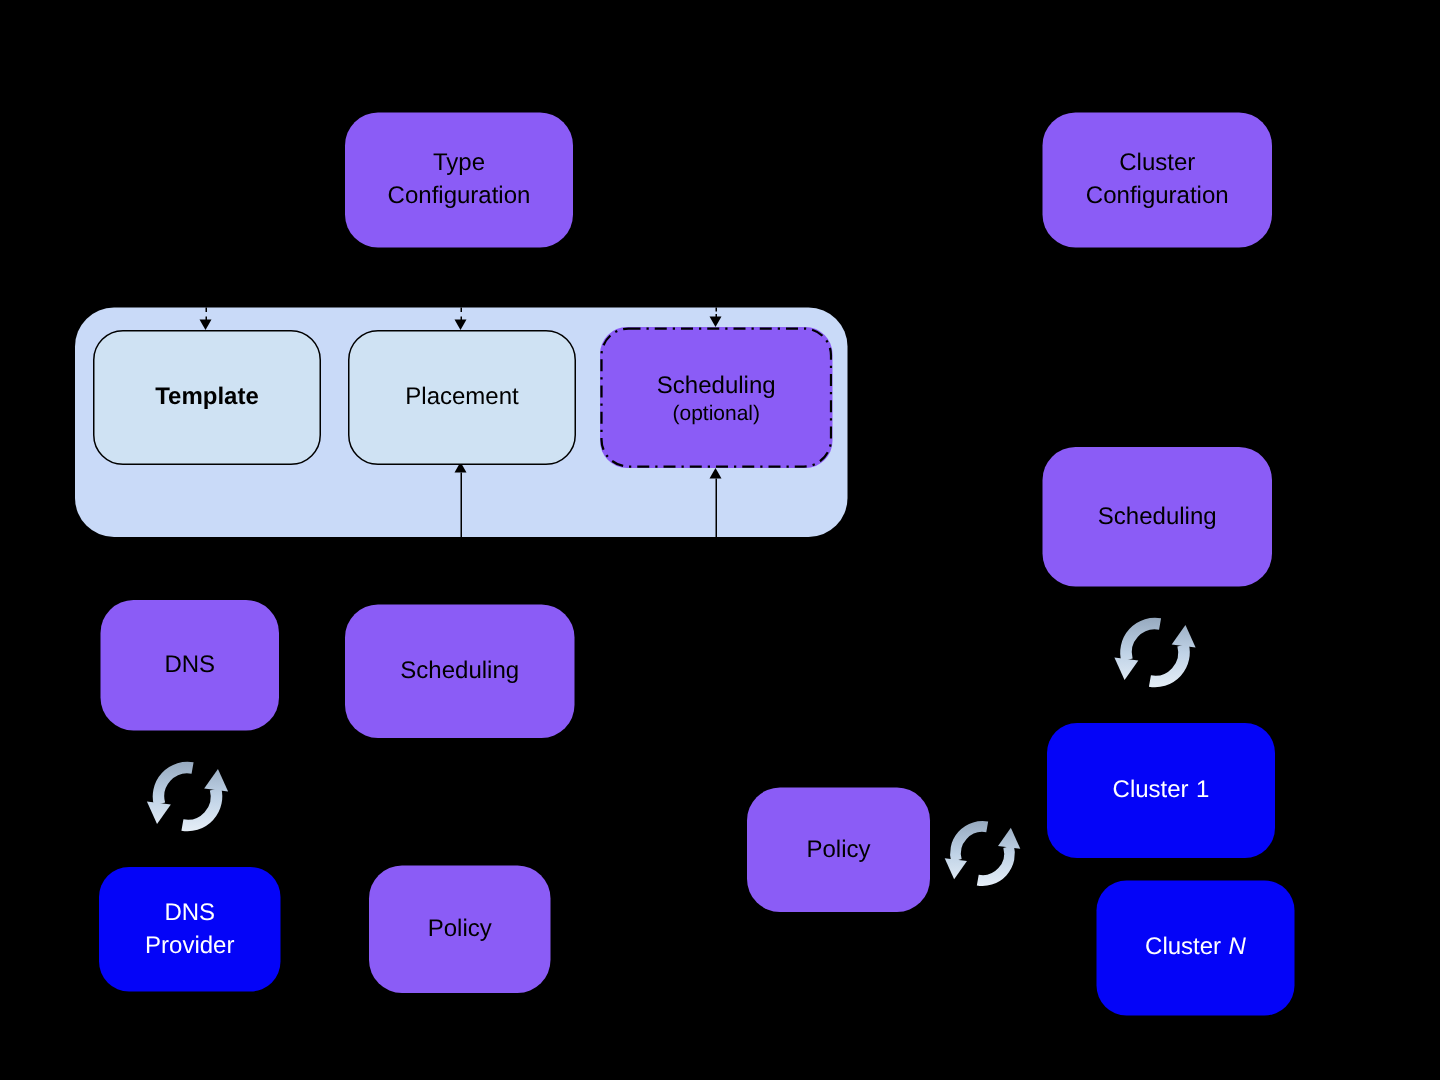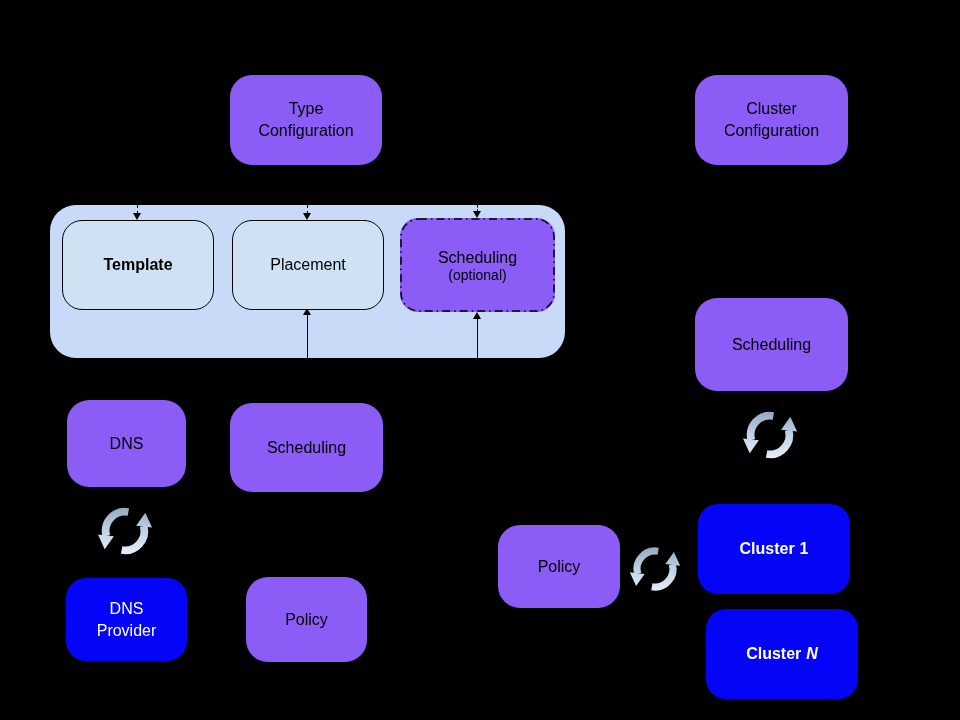--- a/index.html
+++ b/index.html
@@ -7,21 +7,21 @@
     width:960px;height:720px;background:#000;position:relative;overflow:hidden;
     font-family:"Liberation Sans", sans-serif;
   }
   .node{
     position:absolute;display:flex;flex-direction:column;align-items:center;justify-content:center;
     text-align:center;border-radius:22px;font-size:16px;color:#000;line-height:1.35;
     background:#8b5cf6;
   }
   .node .line{display:block;}
   .blue{background:#0404f8;color:#fff;}
-  .bold{font-weight:bold;margin-top:22px;}
+  .bold{font-weight:normal;}
   .group{
     position:absolute;background:#c9daf8;border-radius:26px;
   }
   .inner{
     border:1px solid #000;border-radius:20px;background:#cfe2f3;
   }
   #overrides{border:none;border-radius:18px;}
   #overrides .dashrect{position:absolute;left:0;top:0;}
   #overrides .content{position:relative;z-index:1;}
   .sub{font-size:14px;line-height:1.1;}
@@ -46,21 +46,21 @@
   #placement{position:absolute;left:182px;top:15px;width:150px;height:88px;}
   #overrides{position:absolute;left:350px;top:13px;width:155px;height:94px;}
   #caption{left:8px;top:121px;}
   #dns{left:67px;top:400px;width:119px;height:87px;}
   #scheduling{left:230px;top:403px;width:153px;height:89px;}
   #propagation{left:695px;top:298px;width:153px;height:93px;}
   #dns-provider{left:66px;top:578px;width:121px;height:83px;border-radius:20px;}
   #policy{left:246px;top:577px;width:121px;height:85px;}
   #status{left:498px;top:525px;width:122px;height:83px;}
   #cluster-1{left:698px;top:482px;width:152px;height:90px;border-radius:20px;}
-  #cluster-n{left:706px;top:587px;width:152px;height:90px;border-radius:20px;}
+  #cluster-n{left:731px;top:587px;width:132px;height:90px;border-radius:20px;}
   #sync-dns{left:96px;top:494px;}
   #sync-status{left:628px;top:533px;}
   #sync-propagation{left:741px;top:397px;}
 </style>
 </head>
 <body>
 
 <svg width="0" height="0" style="position:absolute" aria-hidden="true">
   <defs>
     <linearGradient id="syncGrad" gradientUnits="userSpaceOnUse" x1="30" y1="8" x2="30" y2="64">

